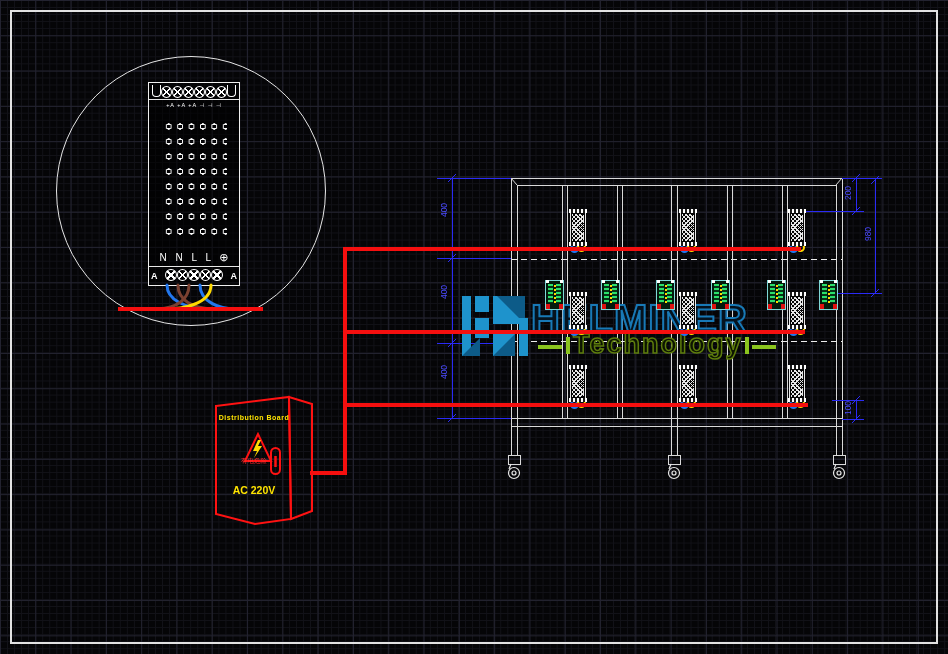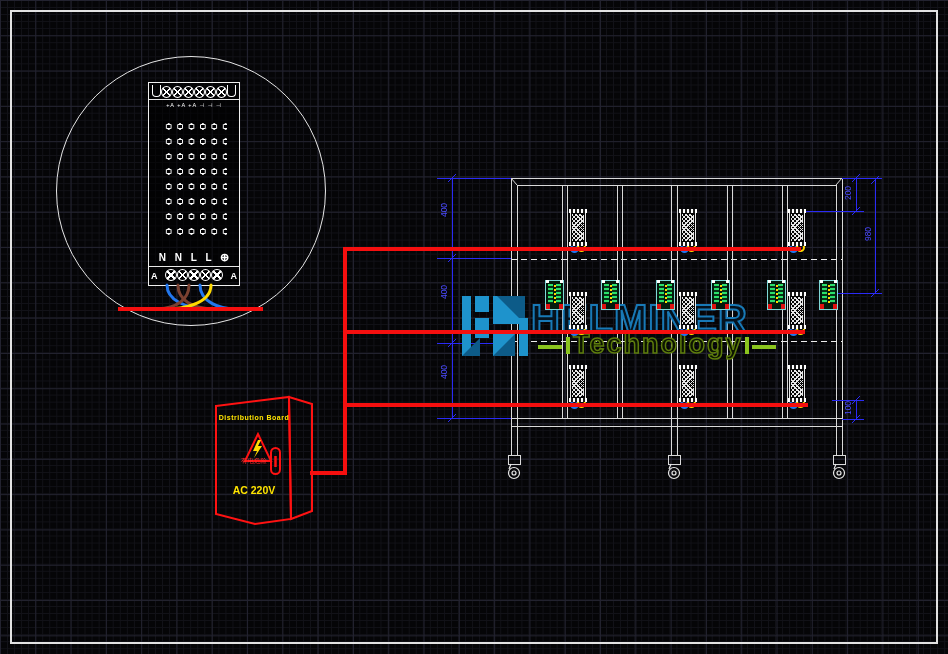--- a/index.html
+++ b/index.html
@@ -27,21 +27,21 @@
   .screwrow.bot{top:186px;left:16px;right:16px;}
   .screw{width:10px;height:10px;border:1px solid #fff;border-radius:50%;
     background:
       linear-gradient(45deg,transparent 43%,#fff 45%,#fff 55%,transparent 57%),
       linear-gradient(-45deg,transparent 43%,#fff 45%,#fff 55%,transparent 57%);}
   .tdiv{position:absolute;left:0;right:0;height:1px;background:#e8e8e8;}
   .marks{position:absolute;left:0;right:0;top:19px;color:#fff;font-size:5.5px;letter-spacing:1px;text-align:center;white-space:nowrap;}
   .holes{position:absolute;left:14px;top:36px;width:64px;height:119px;
     background-image:radial-gradient(circle,rgba(0,0,0,0) 1.8px,#fff 2px,#fff 3px,rgba(0,0,0,0) 3.3px);
     background-size:11.4px 15px;background-position:0 0;}
-  .nnll{position:absolute;left:0;right:0;top:168px;text-align:center;color:#fff;font-weight:bold;font-size:10px;letter-spacing:3px;white-space:nowrap;}
+  .nnll{position:absolute;left:0;right:0;top:168px;text-align:center;color:#fff;font-weight:normal;font-size:10px;letter-spacing:3px;white-space:nowrap;}
   .nnll .gnd{font-size:11px;letter-spacing:0;}
   .sideA{position:absolute;top:188px;color:#fff;font-size:9px;font-weight:bold;}
   .sideA.l{left:2px;} .sideA.r{right:2px;}
   .wires{position:absolute;left:140px;top:283px;}
   .redline{position:absolute;background:#f50f0f;}
 
   
   .boardsvg{position:absolute;left:205px;top:390px;}
   .btitle{position:absolute;left:216px;top:414px;width:76px;text-align:center;color:#ffe400;font-size:7px;font-weight:bold;letter-spacing:.5px;}
   .bhaz{position:absolute;left:228px;top:457px;width:52px;text-align:center;color:#ff2a2a;font-size:6.5px;}

